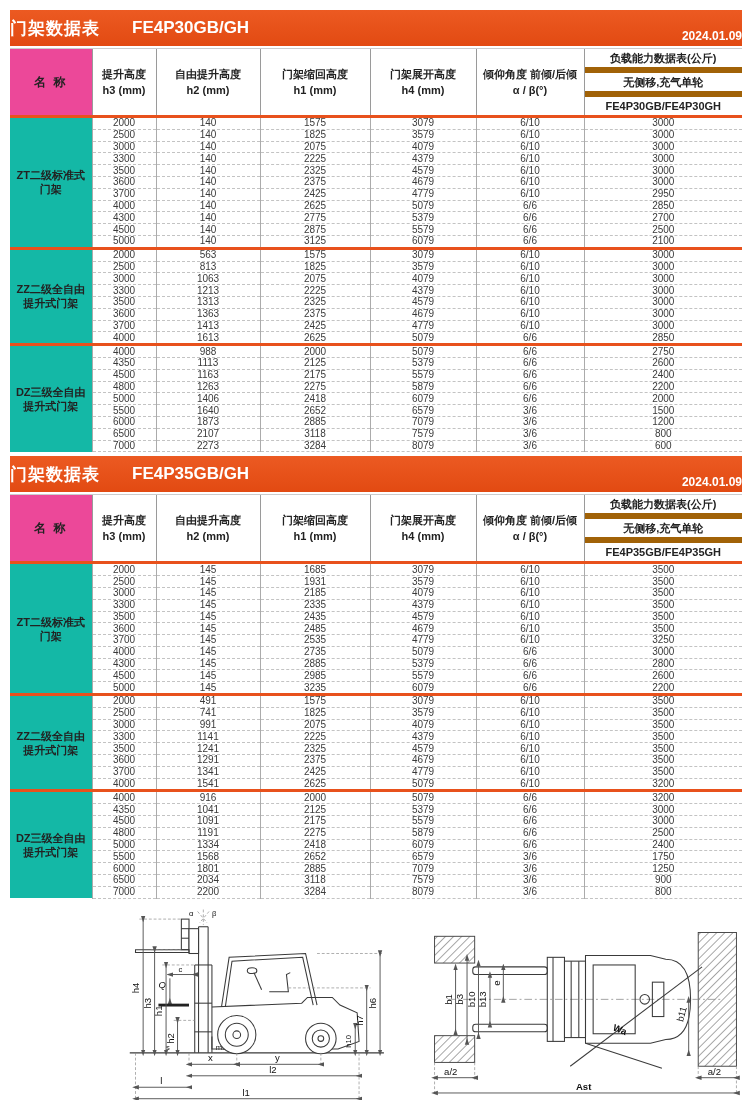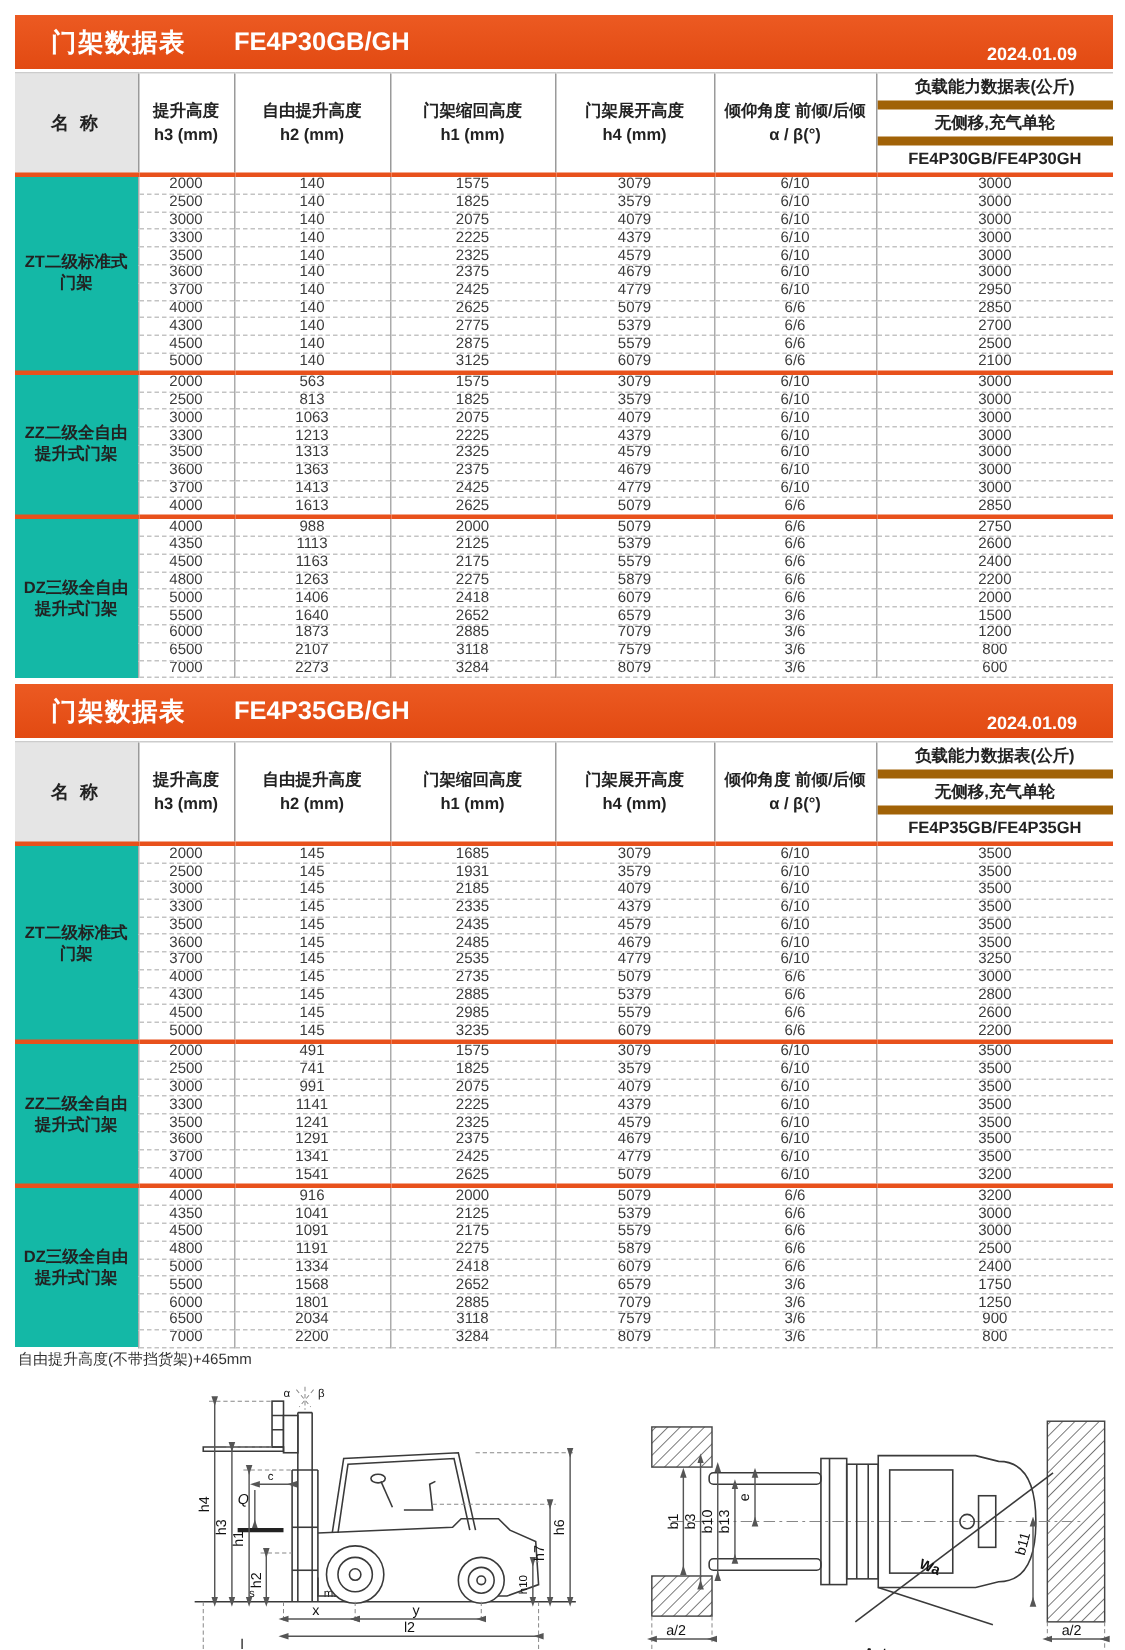--- a/index.html
+++ b/index.html
@@ -5,32 +5,32 @@
   html,body{margin:0;padding:0;}
   body{
     width:750px;height:1100px;overflow:hidden;background:#ffffff;
     font-family:"Liberation Sans","DejaVu Sans",sans-serif;color:#333;
     -webkit-font-smoothing:antialiased;
   }
   .sheet{padding:10px 8px 0 10px;}
   .block{margin-bottom:4px;}
   .titlebar{
     height:36px;background:linear-gradient(#ec5a22,#e24a12);
-    display:flex;align-items:center;padding:0 24px;color:#fff;
+    display:flex;align-items:center;padding:0 0;color:#fff;
   }
   .titlebar .t1{font-size:17px;font-weight:bold;letter-spacing:1px;}
   .titlebar .model{font-size:17px;font-weight:bold;margin-left:32px;}
   .titlebar .date{margin-left:auto;font-size:12px;font-weight:bold;margin-top:15px;}
   table.spec{width:732px;border-collapse:collapse;table-layout:fixed;margin-top:2px;}
   table.spec th{
     height:57px;padding:0;background:#fff;font-size:11px;font-weight:bold;color:#222;
     border-left:1px solid #9a9a9a;border-top:1px solid #cccccc;
     border-bottom:3px solid #e8511c;vertical-align:middle;text-align:center;
   }
-  table.spec th:first-child{border-left:none;background:#e5e5e5;font-size:12px;letter-spacing:2px;}
+  table.spec th:first-child{border-left:none;background:#ec4899;font-size:12px;letter-spacing:2px;}
   table.spec th .hl{line-height:16px;}
   table.spec th.cap{vertical-align:top;}
   table.spec th.cap .cap-row{height:18px;line-height:18px;overflow:hidden;}
   table.spec th.cap .cap-row + .cap-row{border-top:6px solid #a16207;}
   table.spec td{
     height:10.8px;padding:0;font-size:10px;line-height:10px;text-align:center;color:#3a3a3a;
     border-left:1px solid #ababab;border-bottom:1px dashed #c3c3c3;white-space:nowrap;overflow:hidden;
   }
   table.spec td.name-cell{
     background:#14b8a6;font-size:11px;font-weight:bold;color:#222;line-height:14px;
@@ -602,21 +602,20 @@
           <tr>
             <td>7000</td>
             <td>2200</td>
             <td>3284</td>
             <td>8079</td>
             <td>3/6</td>
             <td>800</td>
           </tr>
         </tbody>
     </table>
-    <div class="footnote">自由提升高度(不带挡货架)+465mm</div>
   </section>
 
   <div class="drawings">
 
     <svg class="svg-side" width="340" height="208" viewBox="0 0 340 208">
       <defs>
         <marker id="ar" markerWidth="7" markerHeight="7" refX="3.5" refY="3.5" orient="auto">
           <path d="M0,3.5 L7,1.2 L7,5.8 Z" fill="#555"></path>
         </marker>
       </defs>

